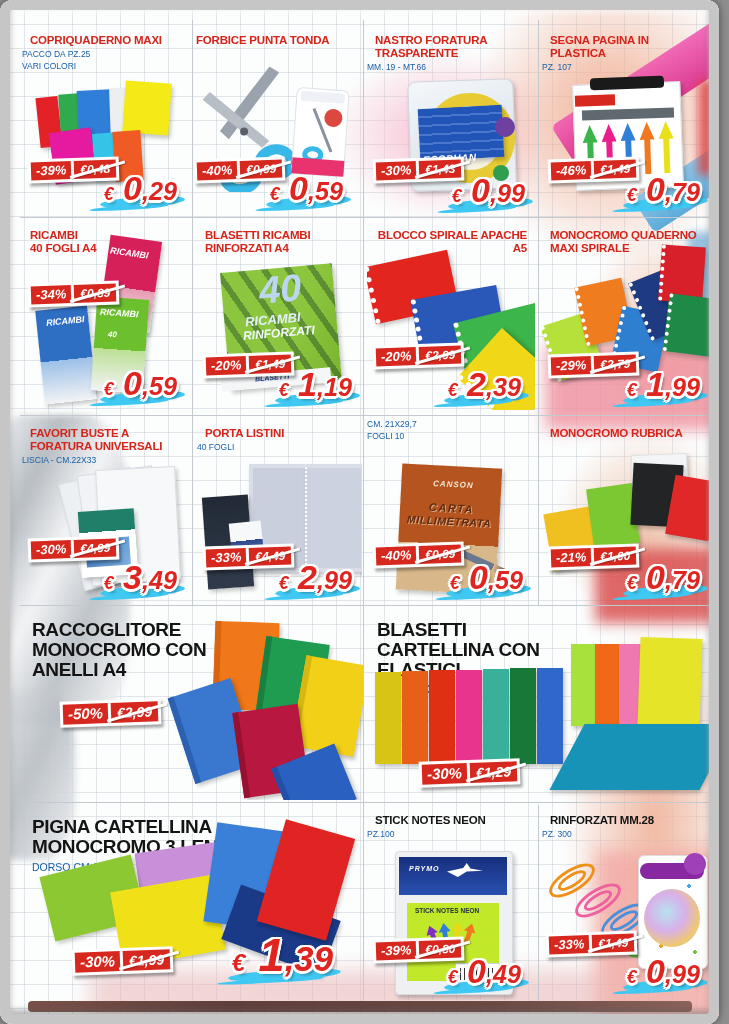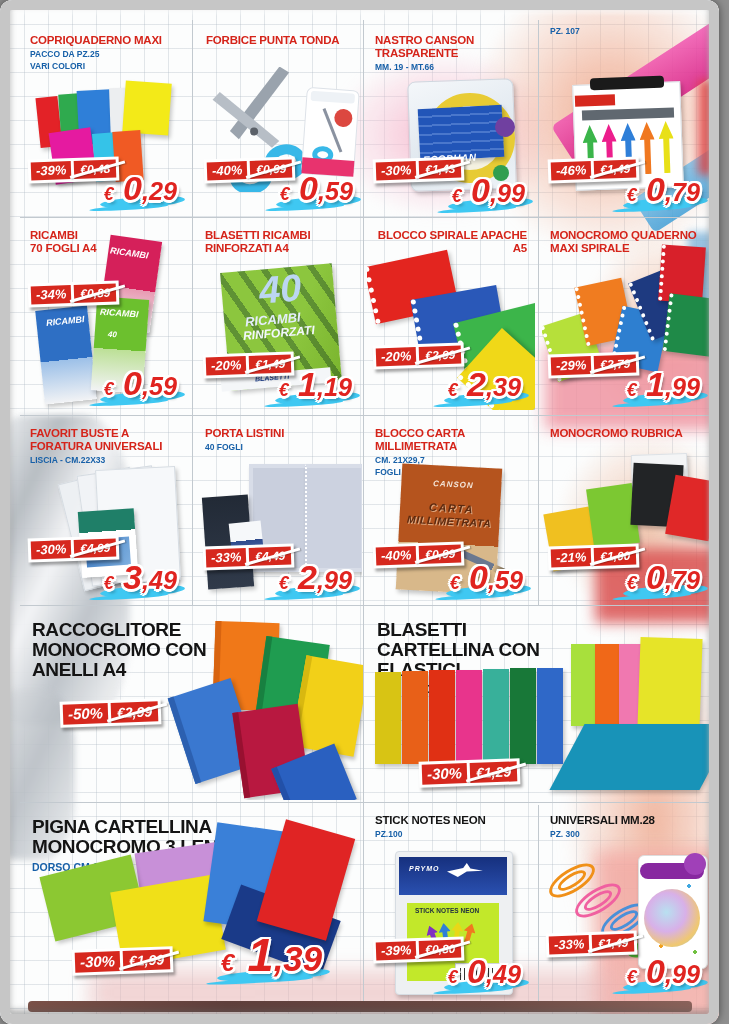--- a/index.html
+++ b/index.html
@@ -9,21 +9,21 @@
                      linear-gradient(90deg,rgba(175,185,195,.35) 1px,transparent 1px);
     background-size:24px 24px;}
   .frame{position:absolute;inset:0;border:10px solid #c6c6c6;border-radius:12px;pointer-events:none;z-index:60;
     box-shadow:inset 0 -4px 6px rgba(90,90,90,.45), inset 0 3px 4px rgba(255,255,255,.6);}
   .blob,.stripe{position:absolute;z-index:1;}
   .cell{position:absolute;z-index:10;overflow:hidden;}
   .title{color:#d5241a;font-weight:bold;font-size:11.5px;line-height:1.12;letter-spacing:-.2px;margin:9px 8px 2px;}
   .title.dark{color:#141414;}
   .title.big{font-size:19px;line-height:1.05;letter-spacing:-.4px;margin:12px 10px 3px;}
   .title.right{text-align:right;}
-  .detail{color:#1760a8;font-weight:bold;font-size:8.5px;line-height:1.35;margin:1px 8px 0;}
+  .detail{color:#1760a8;font-weight:normal;font-size:8.5px;line-height:1.35;margin:1px 0 0;}
   .detail.dk{color:#222;font-size:10px;}
   .detail.bg{font-size:10.5px;}
   .img{position:absolute;inset:0;z-index:1;}
   .sh{position:absolute;display:block;box-shadow:2px 3px 4px rgba(0,0,0,.22);}
   .flat{box-shadow:none;}
   .badge{position:absolute;display:flex;background:#fff;padding:3px;box-shadow:2px 3px 3px rgba(0,0,0,.35);transform:rotate(-2deg);z-index:5;}
   .badge .pct{background:#d6281e;color:#fff;font-style:italic;font-weight:bold;font-size:13px;padding:1px 5px;white-space:nowrap;}
   .badge .old{background:#d6281e;color:#fff;font-style:italic;font-weight:bold;font-size:12px;padding:2px 6px;margin-left:3px;position:relative;white-space:nowrap;}
   .badge .old::after{content:"";position:absolute;left:-5px;right:-10px;top:45%;height:3px;background:#fff;transform:rotate(-14deg);box-shadow:1px 1px 1px rgba(0,0,0,.25);}
   .badge.big .pct{font-size:15px;} .badge.big .old{font-size:14px;}
@@ -92,21 +92,21 @@
       <span class="pct">-39%</span>
       <span class="old">€0,48</span>
     </div>
     <div class="price" style="right:10px;bottom:10px">
       <i class="swoosh"></i>
       <span class="cur">€</span>
       <span class="int">0</span><span class="dec">,29</span>
     </div>
   </section>
 
-  <section class="cell" style="left:198px;top:25px;width:165px;height:190px">
+  <section class="cell" style="left:188px;top:25px;width:165px;height:190px">
     <h3 class="title">FORBICE PUNTA TONDA</h3>
     <svg class="img" style="left:0;top:42px;width:165px;height:125px" viewBox="0 0 165 125">
       <g transform="rotate(-6 80 62)">
         <polygon points="88,0 97,7 40,68 32,59" fill="#9aa3ad"></polygon>
         <polygon points="18,26 26,19 80,74 72,80" fill="#b7bec6"></polygon>
         <circle cx="56" cy="62" r="4" fill="#5a6068"></circle>
         <ellipse cx="84" cy="96" rx="16" ry="13" fill="none" stroke="#38b8e8" stroke-width="10"></ellipse>
         <ellipse cx="48" cy="107" rx="16" ry="12" fill="none" stroke="#38b8e8" stroke-width="10"></ellipse>
       </g>
       <g transform="rotate(4 130 70)">
@@ -123,21 +123,21 @@
       <span class="old">€0,99</span>
     </div>
     <div class="price" style="right:10px;bottom:10px">
       <i class="swoosh"></i>
       <span class="cur">€</span>
       <span class="int">0</span><span class="dec">,59</span>
     </div>
   </section>
 
   <section class="cell" style="left:367px;top:25px;width:168px;height:190px">
-    <h3 class="title">NASTRO CANSON TRASPARENTE</h3>
+    <h3 class="title">NASTRO FORATURA TRASPARENTE</h3>
     <p class="detail">MM. 19 - MT.66</p>
     <div class="img">
       <b class="sh" style="left:42px;top:55px;width:104px;height:108px;background:linear-gradient(160deg,#f4f7fa,#dfe7ee 60%,#eef3f7);border:1px solid #cfd8e0;border-radius:8px;transform:rotate(-2deg)"></b>
       <b class="sh flat" style="left:58px;top:68px;width:64px;height:64px;border:13px solid #e8c820;border-radius:50%;background:#f6f2e0;opacity:.9"></b>
       <b class="sh" style="left:52px;top:82px;width:84px;height:52px;background:repeating-linear-gradient(#2255b8 0 7px,#4a77cc 7px 9px);transform:rotate(-3deg)"></b>
       <span class="pklabel" style="left:56px;top:128px;font-size:10px;transform:rotate(-3deg);letter-spacing:.5px">ECOPHAN</span>
       <b class="sh flat" style="left:128px;top:92px;width:20px;height:20px;background:#7040a0;border-radius:50%"></b>
       <b class="sh flat" style="left:126px;top:140px;width:16px;height:16px;background:#2f9e4f;border-radius:50%"></b>
     </div>
     <div class="badge" style="left:6px;bottom:33px">
@@ -145,20 +145,21 @@
       <span class="old">€1,43</span>
     </div>
     <div class="price" style="right:10px;bottom:8px">
       <i class="swoosh"></i>
       <span class="cur">€</span>
       <span class="int">0</span><span class="dec">,99</span>
     </div>
   </section>
 
   <section class="cell" style="left:542px;top:25px;width:170px;height:190px">
+    <h3 class="title">SEGNA PAGINA IN PLASTICA</h3>
     <p class="detail">PZ. 107</p>
     <div class="img">
       <b class="sh" style="left:32px;top:58px;width:106px;height:104px;background:#ffffff;border:1px solid #dadfe4;transform:rotate(-2deg)"></b>
       <b class="sh flat" style="left:48px;top:52px;width:74px;height:12px;background:#1a1a1a;border-radius:4px;transform:rotate(-2deg)"></b>
       <b class="sh flat" style="left:33px;top:70px;width:40px;height:11px;background:#d6281e;transform:rotate(-2deg)"></b>
       <b class="sh flat" style="left:40px;top:84px;width:92px;height:10px;background:#606870;transform:rotate(-2deg)"></b>
       <i class="arrowup" style="left:41px;top:100px;background:#3bb54a;transform:rotate(-2deg)"></i>
       <i class="arrowup" style="left:60px;top:99px;background:#ec1e8c;transform:rotate(-2deg)"></i>
       <i class="arrowup" style="left:79px;top:98px;background:#2f7fd8;transform:rotate(-2deg)"></i>
       <i class="arrowup" style="left:98px;top:97px;background:#f07820;transform:rotate(-2deg)"></i>
@@ -170,21 +171,21 @@
     </div>
     <div class="price" style="right:12px;bottom:9px">
       <i class="swoosh"></i>
       <span class="cur">€</span>
       <span class="int">0</span><span class="dec">,79</span>
     </div>
   </section>
 
   <section class="cell" style="left:22px;top:220px;width:165px;height:190px">
     <h3 class="title" style="margin-bottom:0">RICAMBI</h3>
-    <h3 class="title" style="margin-top:0">70 FOGLI A4</h3>
+    <h3 class="title" style="margin-top:0">40 FOGLI A4</h3>
     <div class="img">
       <b class="sh" style="left:82px;top:18px;width:52px;height:92px;background:linear-gradient(#d5205a 55%,#e89ab2 55%,#f2f3f5);transform:rotate(8deg)"></b>
       <span class="pklabel" style="left:88px;top:28px;font-size:9px;transform:rotate(8deg)">RICAMBI</span>
       <b class="sh" style="left:18px;top:88px;width:52px;height:94px;background:linear-gradient(#2e6fc4 55%,#9cc0e8 55%,#f2f3f5);transform:rotate(-6deg)"></b>
       <span class="pklabel" style="left:24px;top:96px;font-size:9px;transform:rotate(-6deg)">RICAMBI</span>
       <b class="sh" style="left:72px;top:78px;width:52px;height:94px;background:linear-gradient(#6cc02e 55%,#bce096 55%,#f2f3f5);transform:rotate(4deg)"></b>
       <span class="pklabel" style="left:78px;top:88px;font-size:9px;transform:rotate(4deg)">RICAMBI</span>
       <span class="pklabel" style="left:86px;top:110px;font-size:8px;transform:rotate(4deg)">40</span>
     </div>
     <div class="badge" style="left:6px;top:62px">
@@ -294,21 +295,20 @@
       <span class="old">€4,49</span>
     </div>
     <div class="price" style="right:10px;bottom:9px">
       <i class="swoosh"></i>
       <span class="cur">€</span>
       <span class="int">2</span><span class="dec">,99</span>
     </div>
   </section>
 
   <section class="cell" style="left:367px;top:418px;width:168px;height:185px">
-    <h3 class="title">BLOCCO CARTA MILLIMETRATA</h3>
     <p class="detail">CM. 21X29,7</p>
     <p class="detail">FOGLI 10</p>
     <div class="img">
       <b class="sh" style="left:32px;top:48px;width:100px;height:126px;background:linear-gradient(#b5541e 0 62%,#d8b88a 62%),repeating-linear-gradient(transparent 0 5px,rgba(140,80,30,.2) 5px 6px),repeating-linear-gradient(90deg,transparent 0 5px,rgba(140,80,30,.15) 5px 6px);transform:rotate(3deg)"></b>
       <span class="pklabel" style="left:66px;top:62px;font-size:8px;color:#f4e6da;letter-spacing:1px;transform:rotate(3deg)">CANSON</span>
       <span class="pklabel" style="left:62px;top:84px;font-size:11px;color:#5c2a10;letter-spacing:1.5px;text-shadow:1px 1px 0 rgba(255,236,210,.55);transform:rotate(3deg)">CARTA</span>
       <span class="pklabel" style="left:40px;top:97px;font-size:10.5px;color:#5c2a10;letter-spacing:.6px;text-shadow:1px 1px 0 rgba(255,236,210,.55);transform:rotate(3deg)">MILLIMETRATA</span>
       <b class="sh flat" style="left:38px;top:128px;width:44px;height:12px;background:#b8b820;transform:rotate(3deg)"></b>
       <b class="sh flat" style="left:78px;top:140px;width:70px;height:7px;background:linear-gradient(90deg,#6a7890 70%,#e0c090 70%,#303030 95%);transform:rotate(24deg);border-radius:3px"></b>
     </div>
@@ -390,21 +390,21 @@
       <b class="sh" style="left:24px;top:60px;width:94px;height:66px;background:#8cc832;transform:rotate(-14deg)"></b>
       <b class="sh" style="left:94px;top:78px;width:104px;height:76px;background:#f0e018;transform:rotate(-10deg)"></b>
       <b class="sh" style="left:188px;top:22px;width:76px;height:100px;background:#3a80d8;transform:rotate(8deg)"></b>
       <b class="sh" style="left:206px;top:96px;width:106px;height:58px;background:#1a3a88;transform:rotate(20deg)"></b>
       <b class="sh" style="left:248px;top:22px;width:72px;height:106px;background:#e02424;transform:rotate(16deg)"></b>
     </div>
     <div class="badge big" style="left:50px;bottom:26px">
       <span class="pct">-30%</span>
       <span class="old">€1,99</span>
     </div>
-    <div class="price big" style="right:41px;bottom:22px">
+    <div class="price big" style="right:30px;bottom:22px">
       <i class="swoosh"></i>
       <span class="cur">€</span>
       <span class="int">1</span><span class="dec">,39</span>
     </div>
   </section>
 
   <section class="cell" style="left:367px;top:805px;width:168px;height:195px">
     <h3 class="title dark">STICK NOTES NEON</h3>
     <p class="detail">PZ.100</p>
     <div class="img">
@@ -425,21 +425,21 @@
       <span class="old">€0,80</span>
     </div>
     <div class="price" style="right:14px;bottom:12px">
       <i class="swoosh"></i>
       <span class="cur">€</span>
       <span class="int">0</span><span class="dec">,49</span>
     </div>
   </section>
 
   <section class="cell" style="left:542px;top:805px;width:170px;height:195px">
-    <h3 class="title dark">UNIVERSALI MM.28</h3>
+    <h3 class="title dark">RINFORZATI MM.28</h3>
     <p class="detail">PZ. 300</p>
     <div class="img">
       <i class="clip" style="left:4px;top:64px;border-color:#f09018;transform:rotate(-32deg)"></i>
       <i class="clip" style="left:30px;top:84px;border-color:#f060a0;transform:rotate(-32deg)"></i>
       <i class="clip" style="left:56px;top:104px;border-color:#4a90d8;transform:rotate(-32deg)"></i>
       <i class="clip" style="left:82px;top:124px;border-color:#58c838;transform:rotate(-32deg)"></i>
       <b class="sh" style="left:96px;top:50px;width:68px;height:112px;background:#ffffff;border:1px solid #ddd;border-radius:6px;background-image:radial-gradient(circle 3px at 12px 20px,#e85090 55%,transparent 56%),radial-gradient(circle 3px at 50px 30px,#40a8e0 55%,transparent 56%),radial-gradient(circle 3px at 22px 90px,#f0a020 55%,transparent 56%),radial-gradient(circle 3px at 56px 96px,#70c040 55%,transparent 56%)"></b>
       <b class="sh flat" style="left:98px;top:58px;width:64px;height:16px;background:#8828a0;border-radius:8px"></b>
       <b class="sh flat" style="left:102px;top:84px;width:56px;height:58px;border-radius:50%;background:radial-gradient(circle at 40% 40%,#b8e0f0,#d8b0e8 40%,#f0c870 70%,#90c8e8)"></b>
       <b class="sh flat" style="left:142px;top:48px;width:22px;height:22px;border-radius:50%;background:#a040b8"></b>

